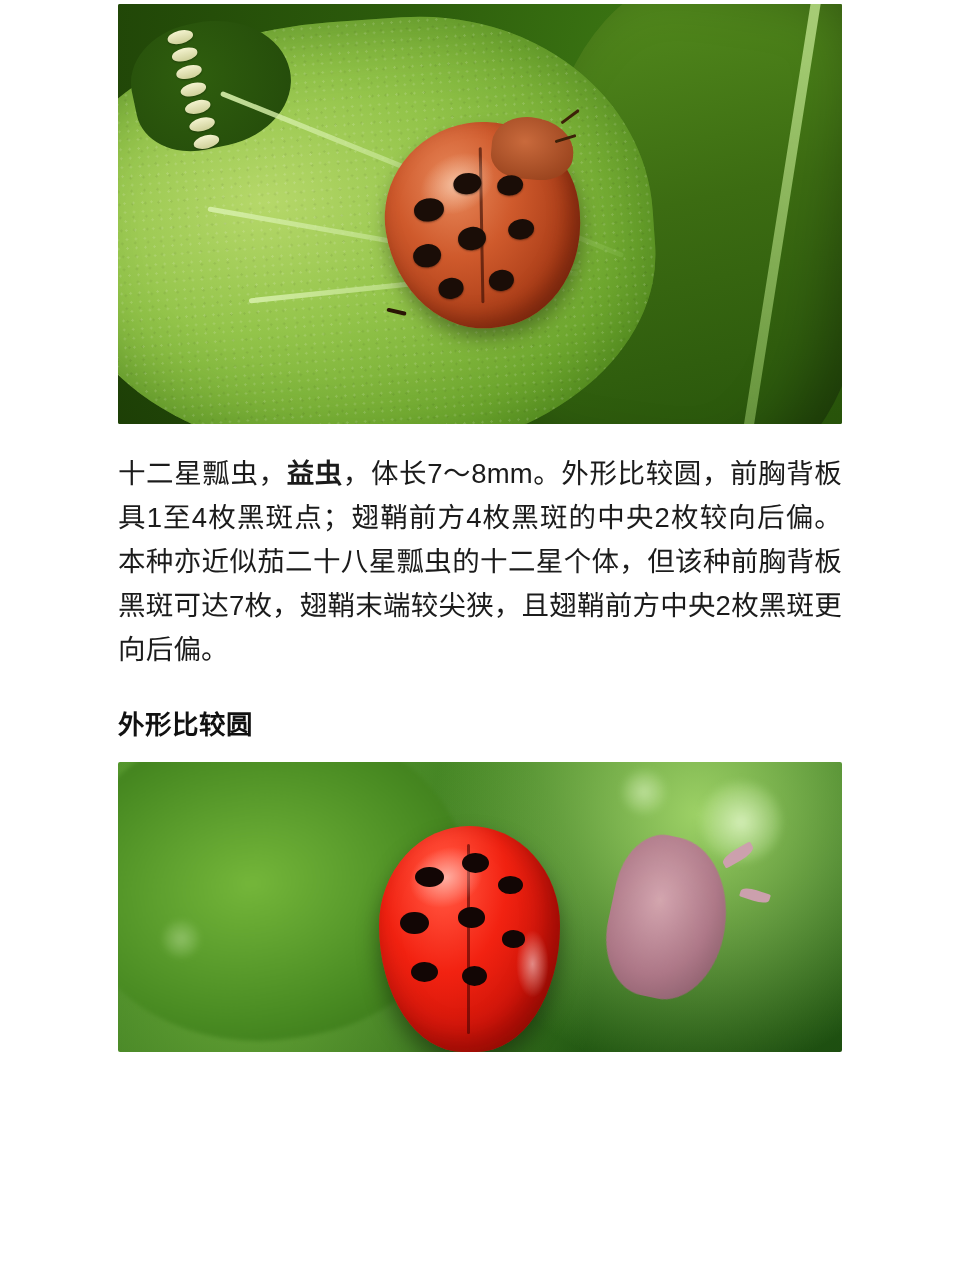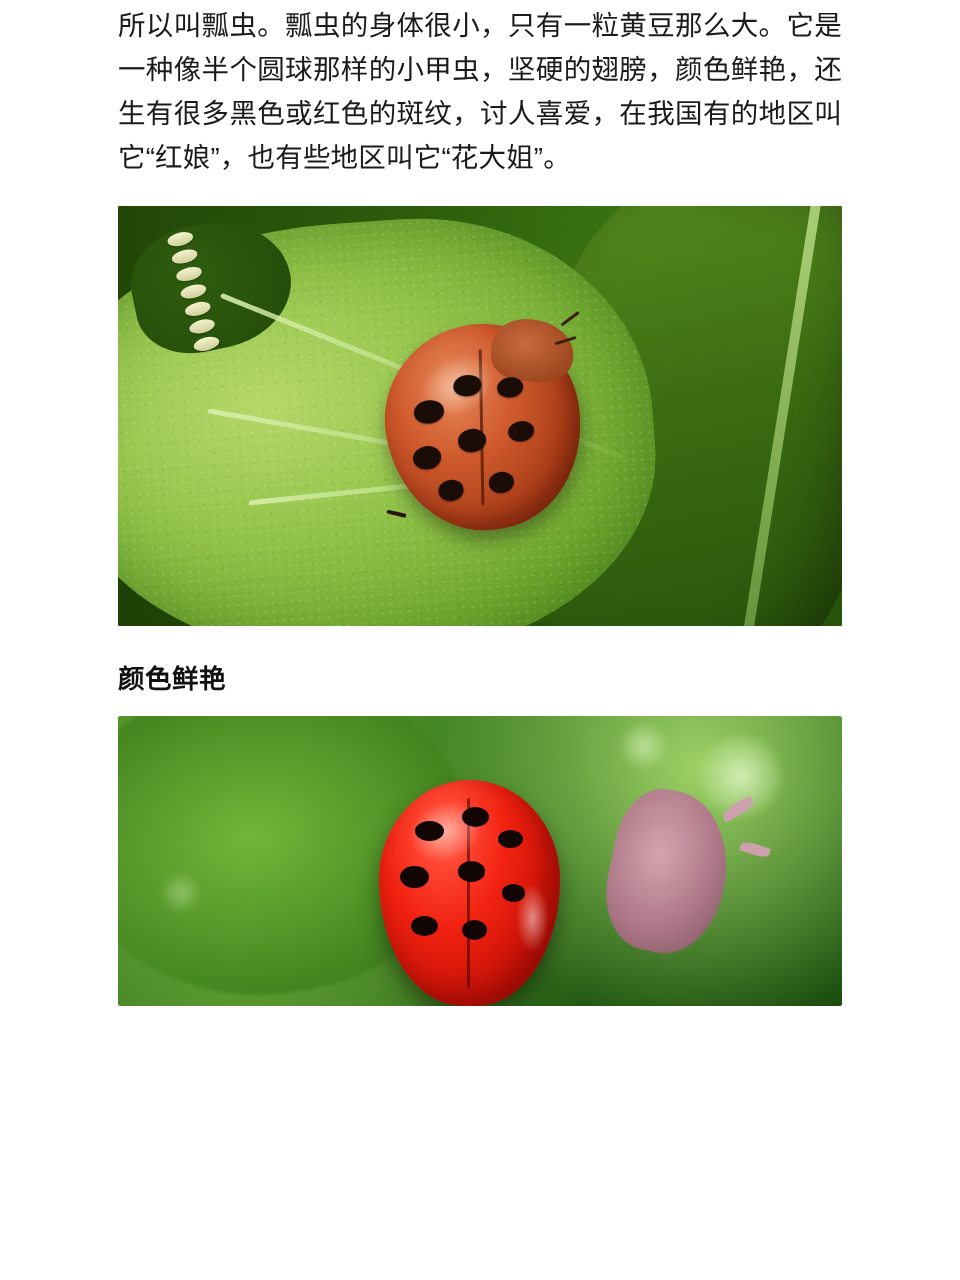--- a/index.html
+++ b/index.html
@@ -302,21 +302,20 @@
     position: absolute;
     background: #caa0ad;
     border-radius: 50% 10% 50% 10%;
   }
 </style>
 </head>
 <body>
 
 <div class="page">
 
-  <p class="para">所以叫瓢虫。瓢虫的身体很小，只有一粒黄豆那么大。它是一种像半个圆球那样的小甲虫，坚硬的翅膀，颜色鲜艳，还生有很多黑色或红色的斑纹，讨人喜爱，在我国有的地区叫它“红娘”，也有些地区叫它“花大姐”。</p>
 
 
   <div class="figure fig1">
     <div class="leafscene">
       <div class="leaf-dark-band"></div>
       <div class="leaf-vein"></div>
       <div class="leaf-main"></div>
       <div class="leaf-texture"></div>
       <div class="leaf-notch"></div>
       <div class="leaf-eggs">
@@ -345,22 +344,25 @@
         <div class="spot" style="left:62%;top:50%;width:13%;height:10%;"></div>
         <div class="spot" style="left:22%;top:73%;width:13%;height:10%;"></div>
         <div class="spot" style="left:48%;top:73%;width:13%;height:10%;"></div>
         <div class="antenna" style="right:-8%;top:4%;transform:rotate(-28deg);"></div>
         <div class="antenna" style="right:-4%;top:14%;transform:rotate(-8deg);"></div>
         <div class="leg" style="left:-6%;bottom:14%;transform:rotate(22deg);"></div>
       </div>
     </div>
   </div>
 
-
-  <h2 class="heading heading-2">颜色鲜艳</h2>
+  <p class="para">
+    <span>十二星瓢虫，</span><span class="bold">益虫</span><span>，体长7～8mm。外形比较圆，前胸背板具1至4枚黑斑点；翅鞘前方4枚黑斑的中央2枚较向后偏。本种亦近似茄二十八星瓢虫的十二星个体，但该种前胸背板黑斑可达7枚，翅鞘末端较尖狭，且翅鞘前方中央2枚黑斑更向后偏。</span>
+  </p>
+
+  <h2 class="heading heading-2">外形比较圆</h2>
 
   <div class="figure fig2">
     <div class="greenscene">
       <div class="blur-leaf"></div>
       <div class="bokeh" style="right:8%;top:6%;width:86px;height:86px;"></div>
       <div class="bokeh" style="right:24%;top:2%;width:48px;height:48px;opacity:.7;"></div>
       <div class="bokeh" style="left:6%;top:54%;width:40px;height:40px;opacity:.45;"></div>
 
       <div class="flower"></div>
       <div class="flower-spike" style="right:12%;top:30%;width:34px;height:12px;transform:rotate(-30deg);"></div>

